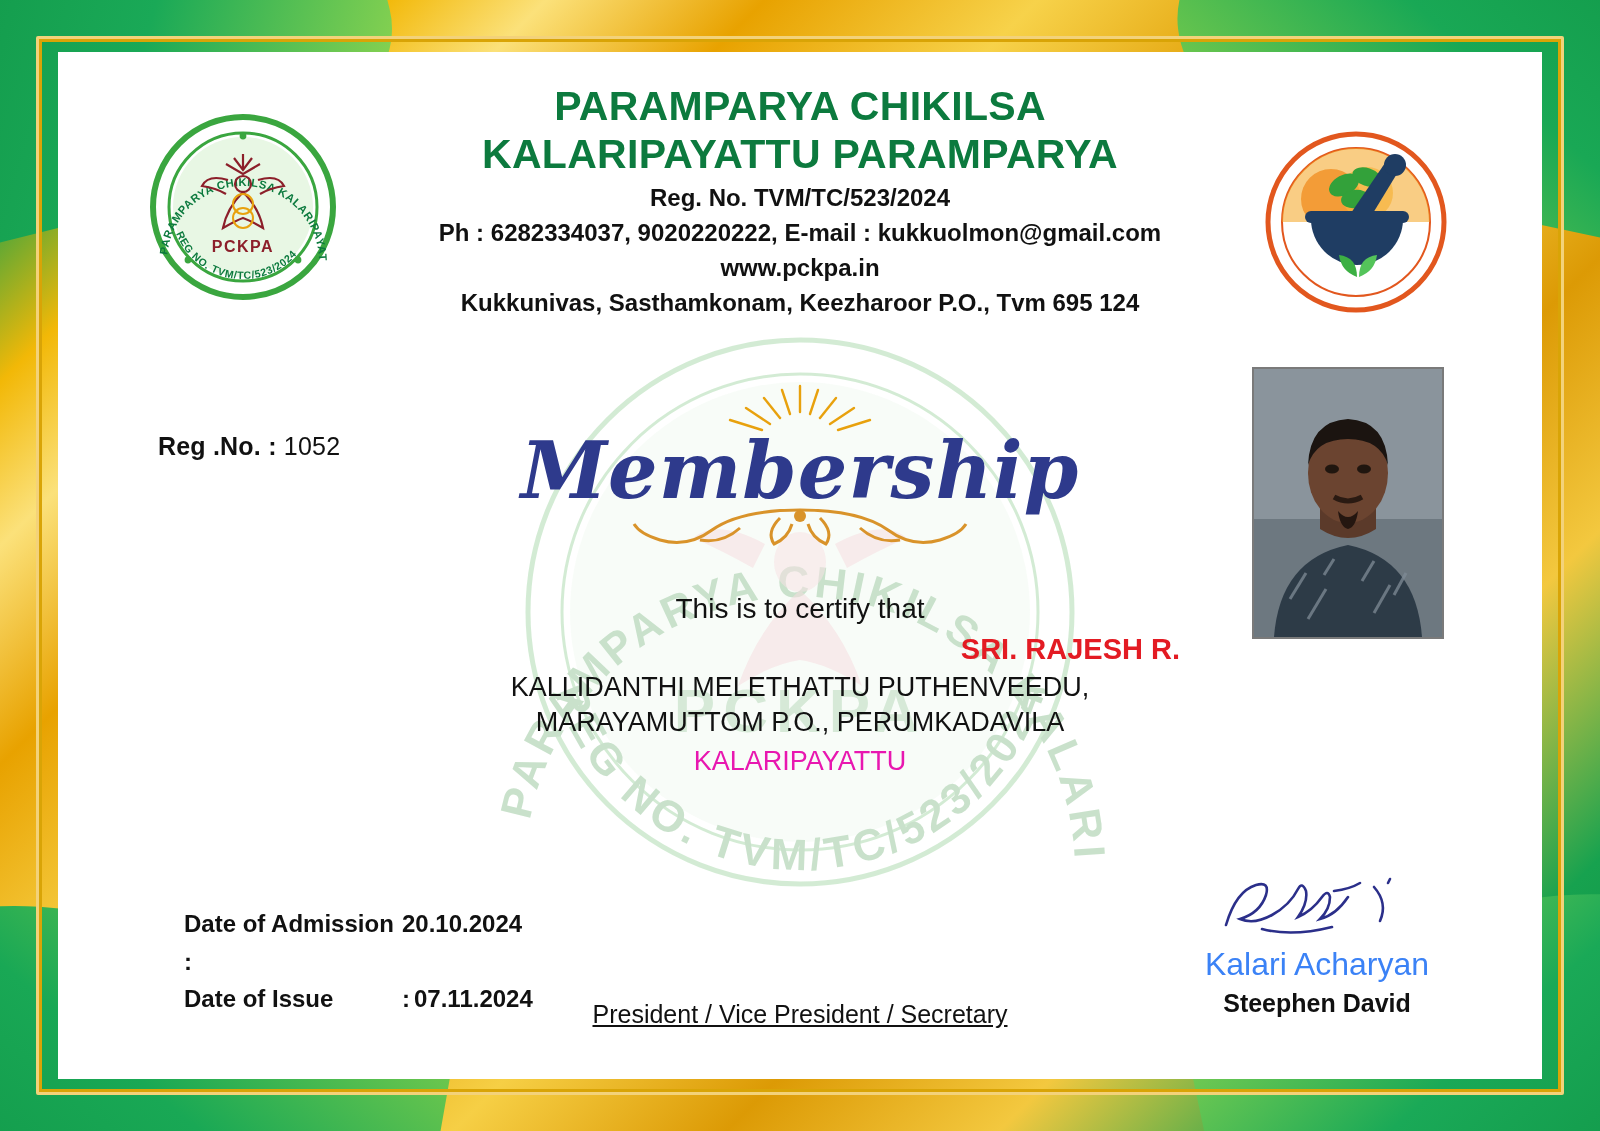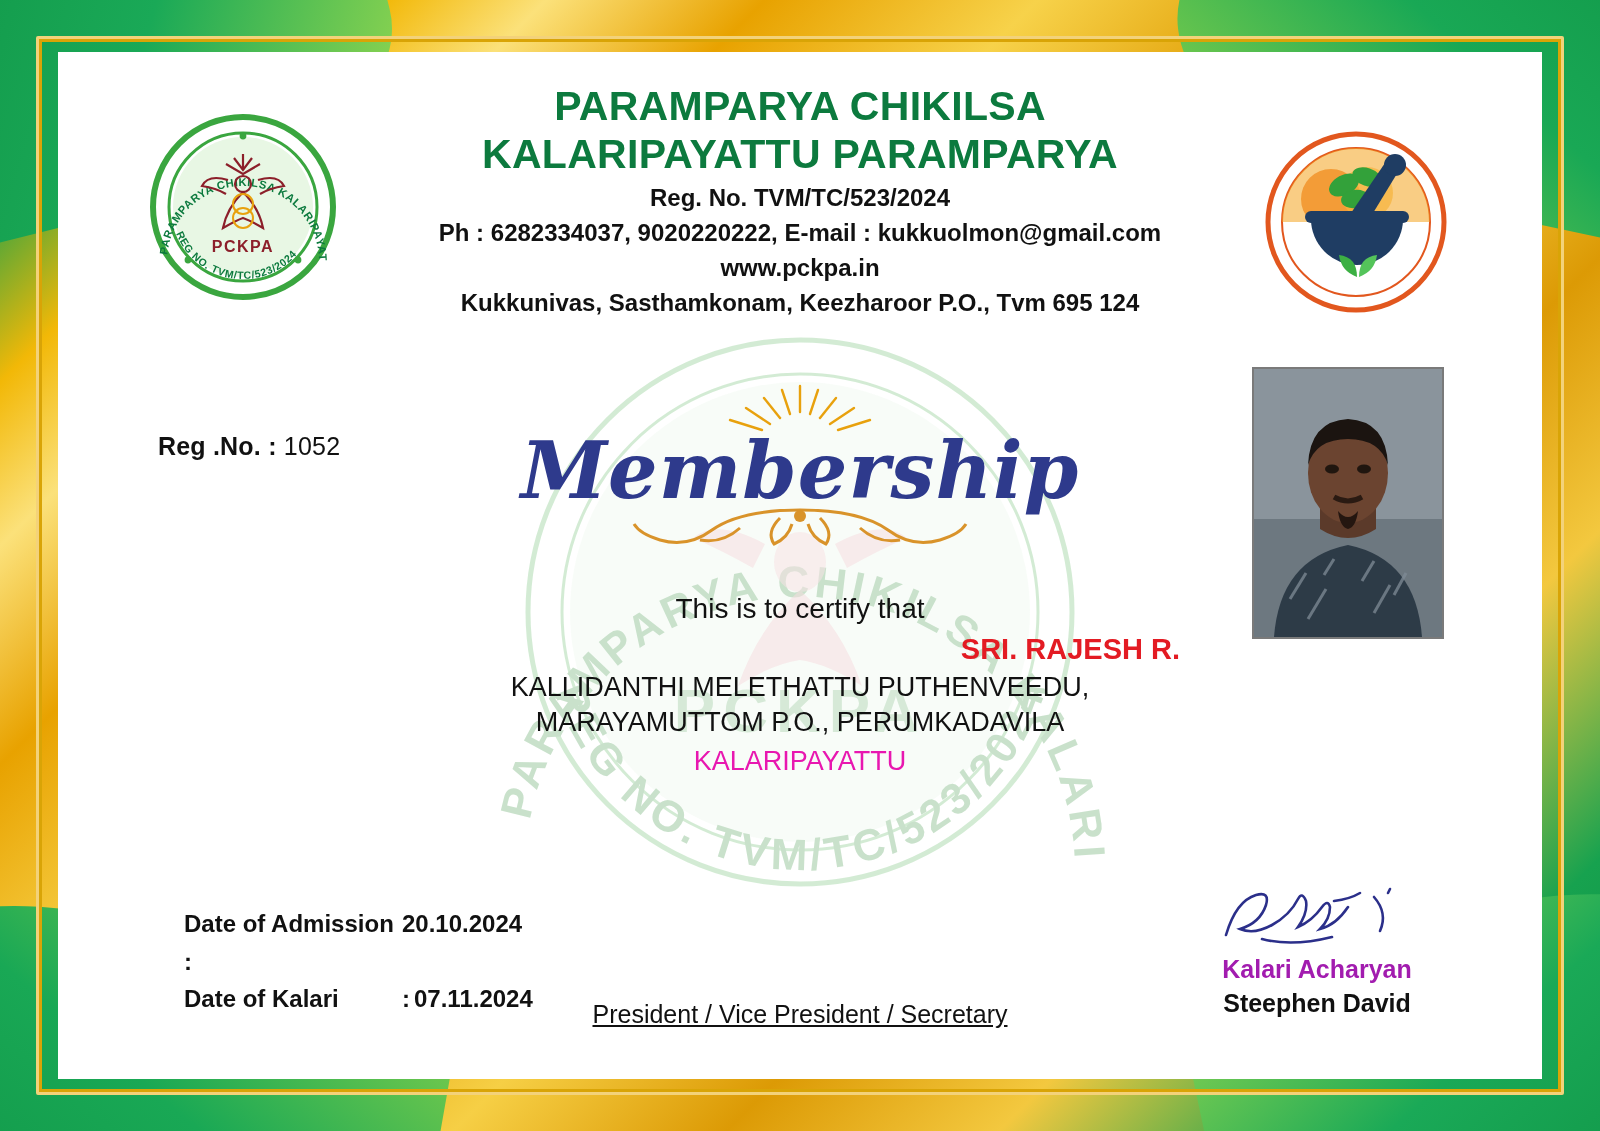--- a/index.html
+++ b/index.html
@@ -227,23 +227,23 @@
     right: 100px;
     bottom: 60px;
     text-align: center;
     width: 250px;
   }
   .sign-mark {
     height: 62px;
     margin-bottom: 2px;
   }
   .sign-title {
-    font-size: 25px;
-    font-weight: bold;
-    color: #a21caf;
+    font-size: 32px;
+    font-weight: normal;
+    color: #3b82f6;
     line-height: 1.35;
   }
   .sign-name {
     font-size: 25px;
     font-weight: bold;
     color: #111;
     line-height: 1.3;
   }
 
   
@@ -427,21 +427,21 @@
         <path d="M84 142 q10 12 20 0 q-2 16 -10 18 q-8 -2 -10 -18z" fill="#241610"></path>
       </svg>
     </div>
 
     <div class="dates">
       <div class="date-row">
         <span class="lbl">Date of Admission :</span>
         <span>20.10.2024</span>
       </div>
       <div class="date-row">
-        <span class="lbl">Date of Kalari</span>
+        <span class="lbl">Date of Issue</span>
         <span class="sep">:</span>
         <span>07.11.2024</span>
       </div>
     </div>
 
     <div class="officials">President / Vice President / Secretary</div>
 
     <div class="sign-block">
       <svg class="sign-mark" width="230" height="62" viewBox="0 0 230 62">
         <g fill="none" stroke="#2b2f8a" stroke-width="2.6" stroke-linecap="round">

